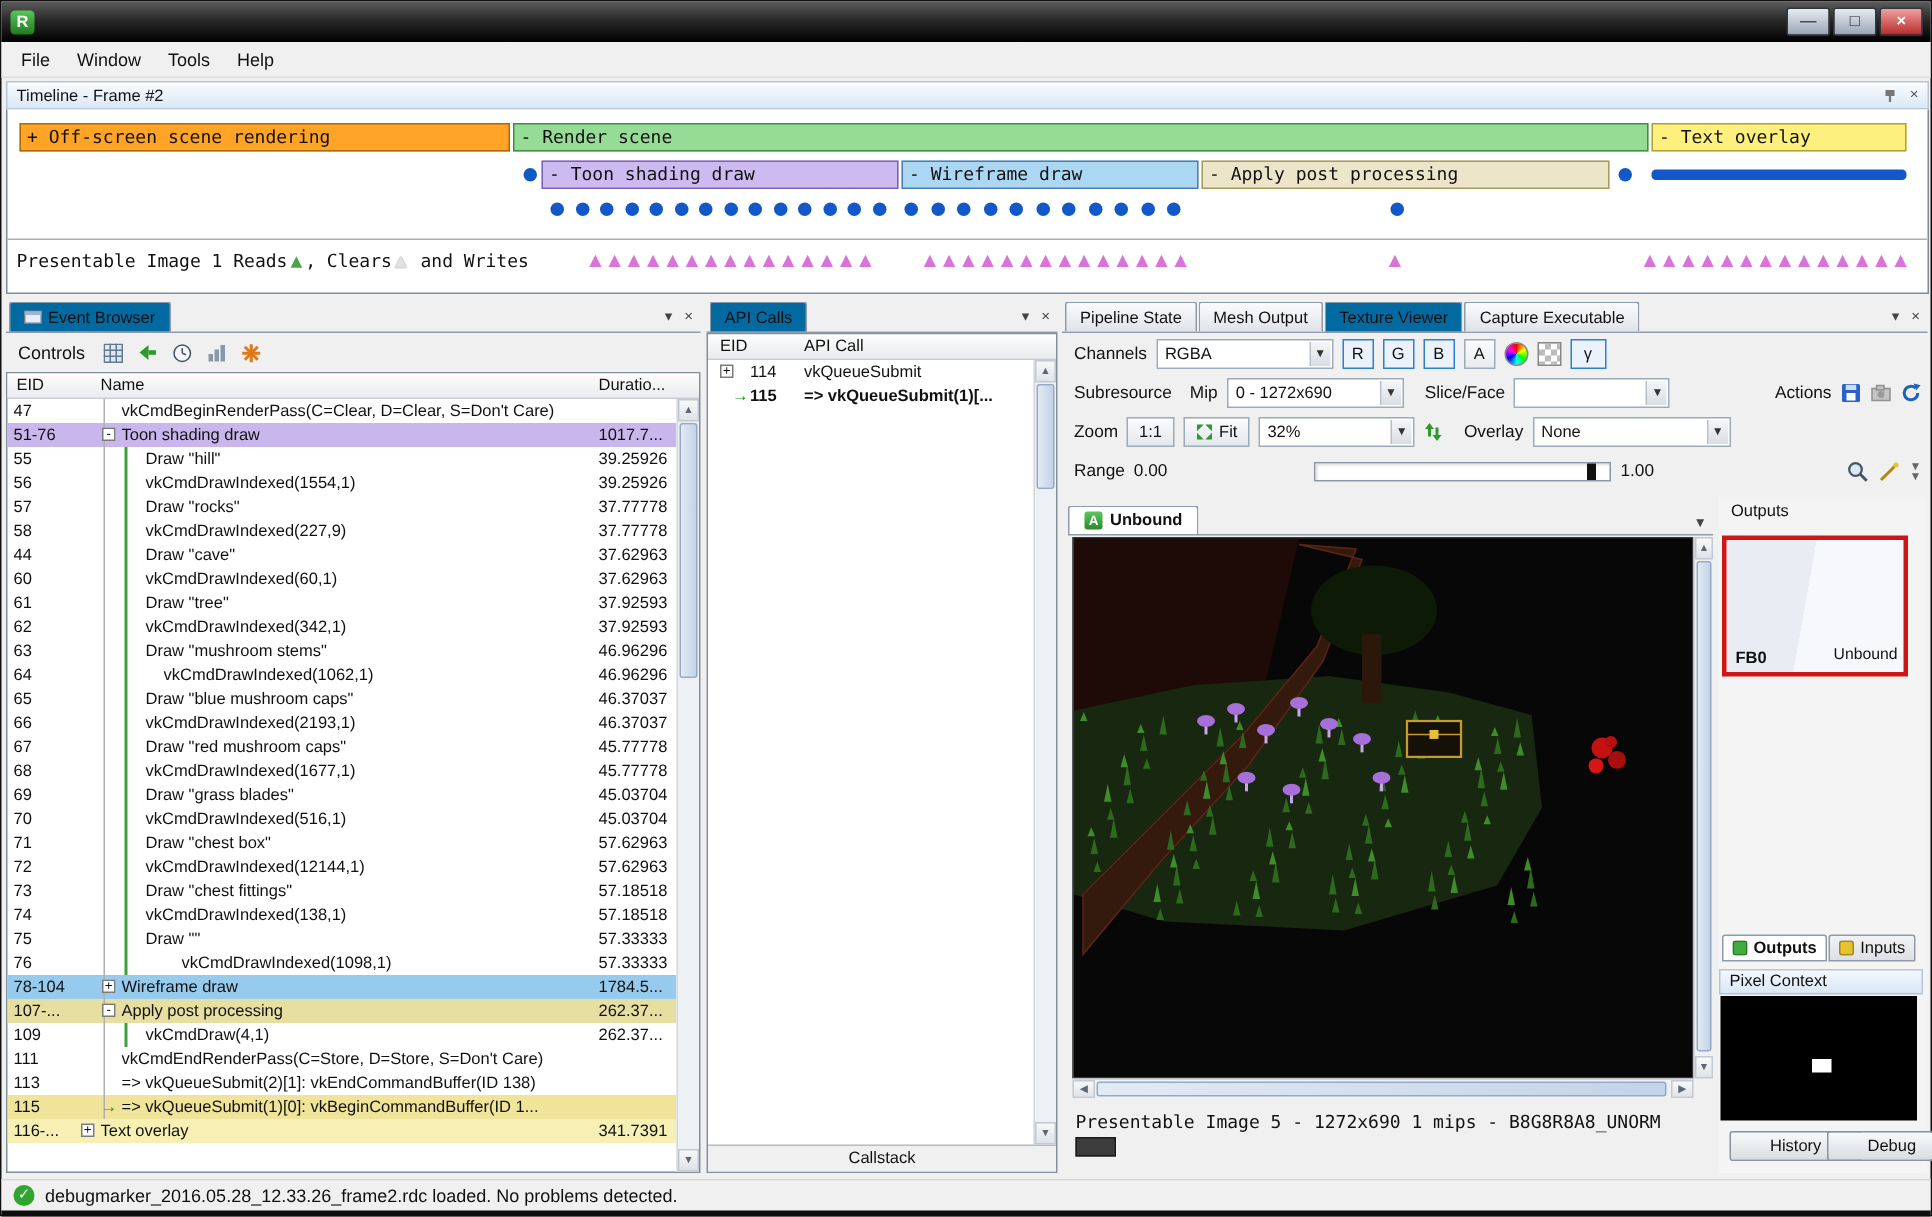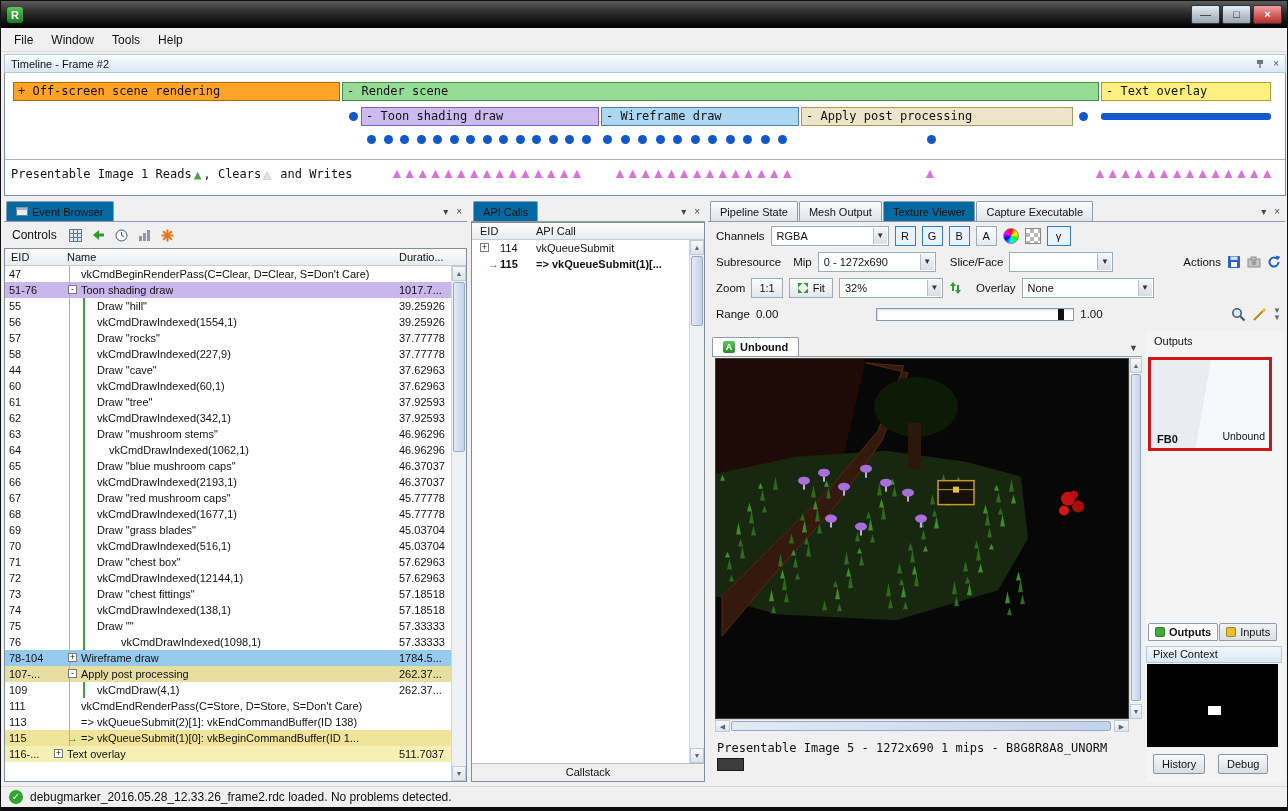--- a/index.html
+++ b/index.html
@@ -90,21 +90,21 @@
 .thumb{position:absolute;left:2px;top:26px;width:124px;height:94px;border:3px solid #cf1616;background:linear-gradient(100deg,#e9ecf2 0 45%,#f6f8fb 45%)}
 .thumb .fb{position:absolute;left:6px;bottom:3px;font-weight:bold;font-size:11px}
 .thumb .sub{position:absolute;right:4px;bottom:6px;font-size:10.5px}
 .side-tabs{position:absolute;left:2px;top:292px;display:flex;gap:1px}
 .side-tab{height:18px;padding:0 6px;font-size:11px;display:inline-flex;align-items:center;gap:4px;border:1px solid #8f9bab;background:linear-gradient(#f2f3f5,#dcdfe4);border-radius:2px 2px 0 0}
 .side-tab.active{background:#fff;font-weight:bold}
 .badge{width:10px;height:10px;border-radius:2px;border:1px solid rgba(0,0,0,.3)}
 .pc-head{position:absolute;left:0;top:315px;right:3px;height:17px;background:linear-gradient(#f3f8fd,#d9e7f5);border:1px solid #b7c6d6;font-size:11px;line-height:15px;padding:0 6px}
 .pc-black{position:absolute;left:1px;top:333px;width:131px;height:83px;background:#000}
 .pc-black .px{position:absolute;left:61px;top:42px;width:13px;height:9px;background:#fff}
-.sbtn{position:absolute;height:20px;border:1px solid #8a94a0;background:linear-gradient(#f8f9fa,#d9dde2);border-radius:2px;font-size:11px;padding:0 8px;line-height:18px}
+.sbtn{position:absolute;height:20px;border:1px solid #8a94a0;background:linear-gradient(#f8f9fa,#d9dde2);border-radius:2px;font-size:11px;padding:0 26px;line-height:18px}
 
 .statusbar{position:absolute;left:0;top:785px;width:100%;height:21px;background:#f0f0f0;border-top:1px solid #d8d8d8;display:flex;align-items:center;gap:7px;padding:0 8px;font-size:12px}
 .check{width:14px;height:14px;border-radius:50%;background:#2fa52f;color:#fff;font-size:10px;line-height:14px;text-align:center}
 .bottom-strip{position:absolute;left:0;top:806px;width:100%;height:5px;background:#0d0d0d}
 .icon{display:inline-flex;align-items:center;justify-content:center}
 </style>
 </head>
 <body>
 
 <div class="screen">
@@ -454,21 +454,21 @@
             <span class="ev-eid">115</span>
             <span class="ev-guide" style="left: 64px; width: 1px; background: rgb(176, 176, 176);"></span>
             <span class="ev-flag" style="left: 62px;">→</span>
             <span class="ev-text" style="left: 76px;">=&gt; vkQueueSubmit(1)[0]: vkBeginCommandBuffer(ID 1...</span>
             <span class="ev-dur"></span>
           </div>
           <div class="ev-row" style="background: rgb(246, 240, 180);">
             <span class="ev-eid">116-...</span>
             <span class="ev-exp" style="left: 49px;">+</span>
             <span class="ev-text" style="left: 62px;">Text overlay</span>
-            <span class="ev-dur">511.7037</span>
+            <span class="ev-dur">341.7391</span>
           </div>
         </div>
       <div class="sbv">
         <div class="sb-btn" style="top:0">▲</div>
         <div class="sb-thumb" style="left:1px;width:12px;top:16px;height:170px"></div>
         <div class="sb-btn" style="bottom:0">▼</div>
       </div>
     </div>
   </div>
 

